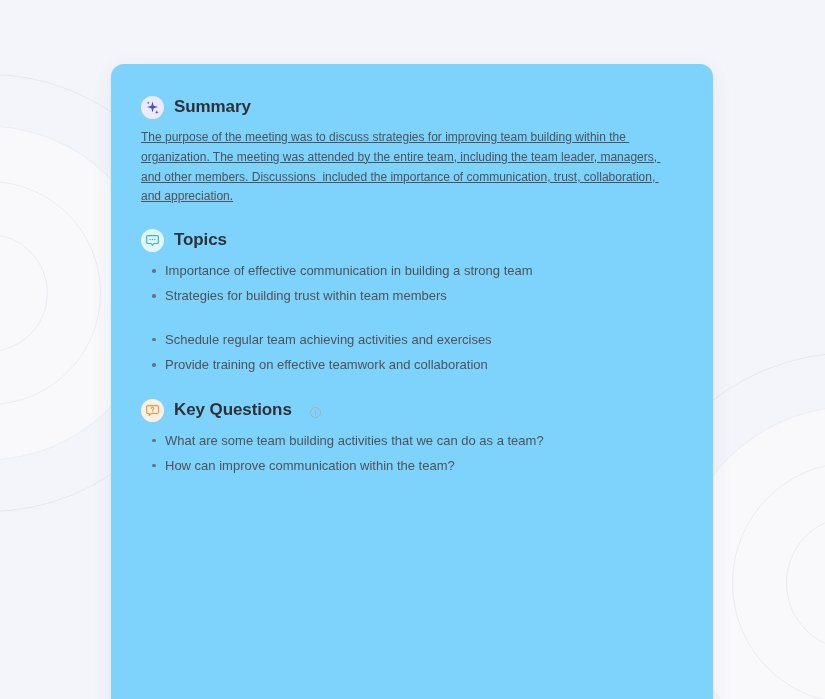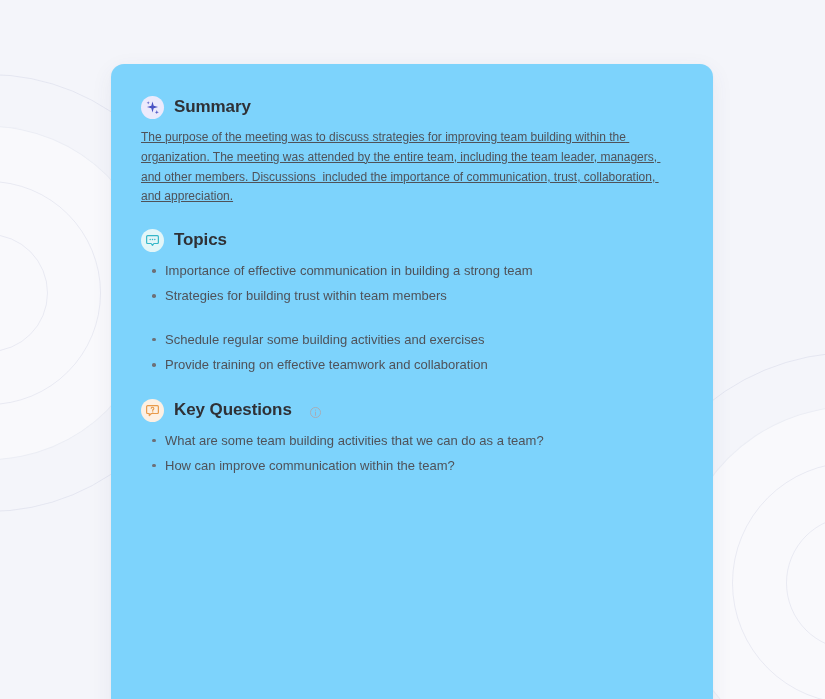--- a/index.html
+++ b/index.html
@@ -186,21 +186,21 @@
       <span class="section-title">Topics</span>
     </div>
     <ul class="bullets gap-after-topics">
       <li>Importance of effective communication in building a strong team</li>
       <li>Strategies for building trust within team members</li>
     </ul>
   </div>
 
   <div class="section sec-actions">
     <ul class="bullets gap-after-actions">
-      <li>Schedule regular some building activities and exercises</li>
+      <li>Schedule regular team achieving activities and exercises</li>
       <li>Provide training on effective teamwork and collaboration</li>
     </ul>
   </div>
 
   <div class="section sec-keyq">
     <div class="section-head">
       <span class="icon-badge badge-keyq">
         <svg width="15" height="15" viewBox="0 0 24 24" aria-hidden="true">
           <path d="M4.2 4.2 h15.6 a1.6 1.6 0 0 1 1.6 1.6 v9.4 a1.6 1.6 0 0 1 -1.6 1.6 h-9.6 l-3.4 3.2 l0 -3.2 h-2.6 a1.6 1.6 0 0 1 -1.6 -1.6 v-9.4 a1.6 1.6 0 0 1 1.6 -1.6 z" fill="none" stroke="#e89a4a" stroke-width="1.9" stroke-linejoin="round"></path>
           <path d="M10.0 8.4 a2.1 2.1 0 1 1 2.4 2.6 v1.1" fill="none" stroke="#e89a4a" stroke-width="1.8" stroke-linecap="round"></path>

